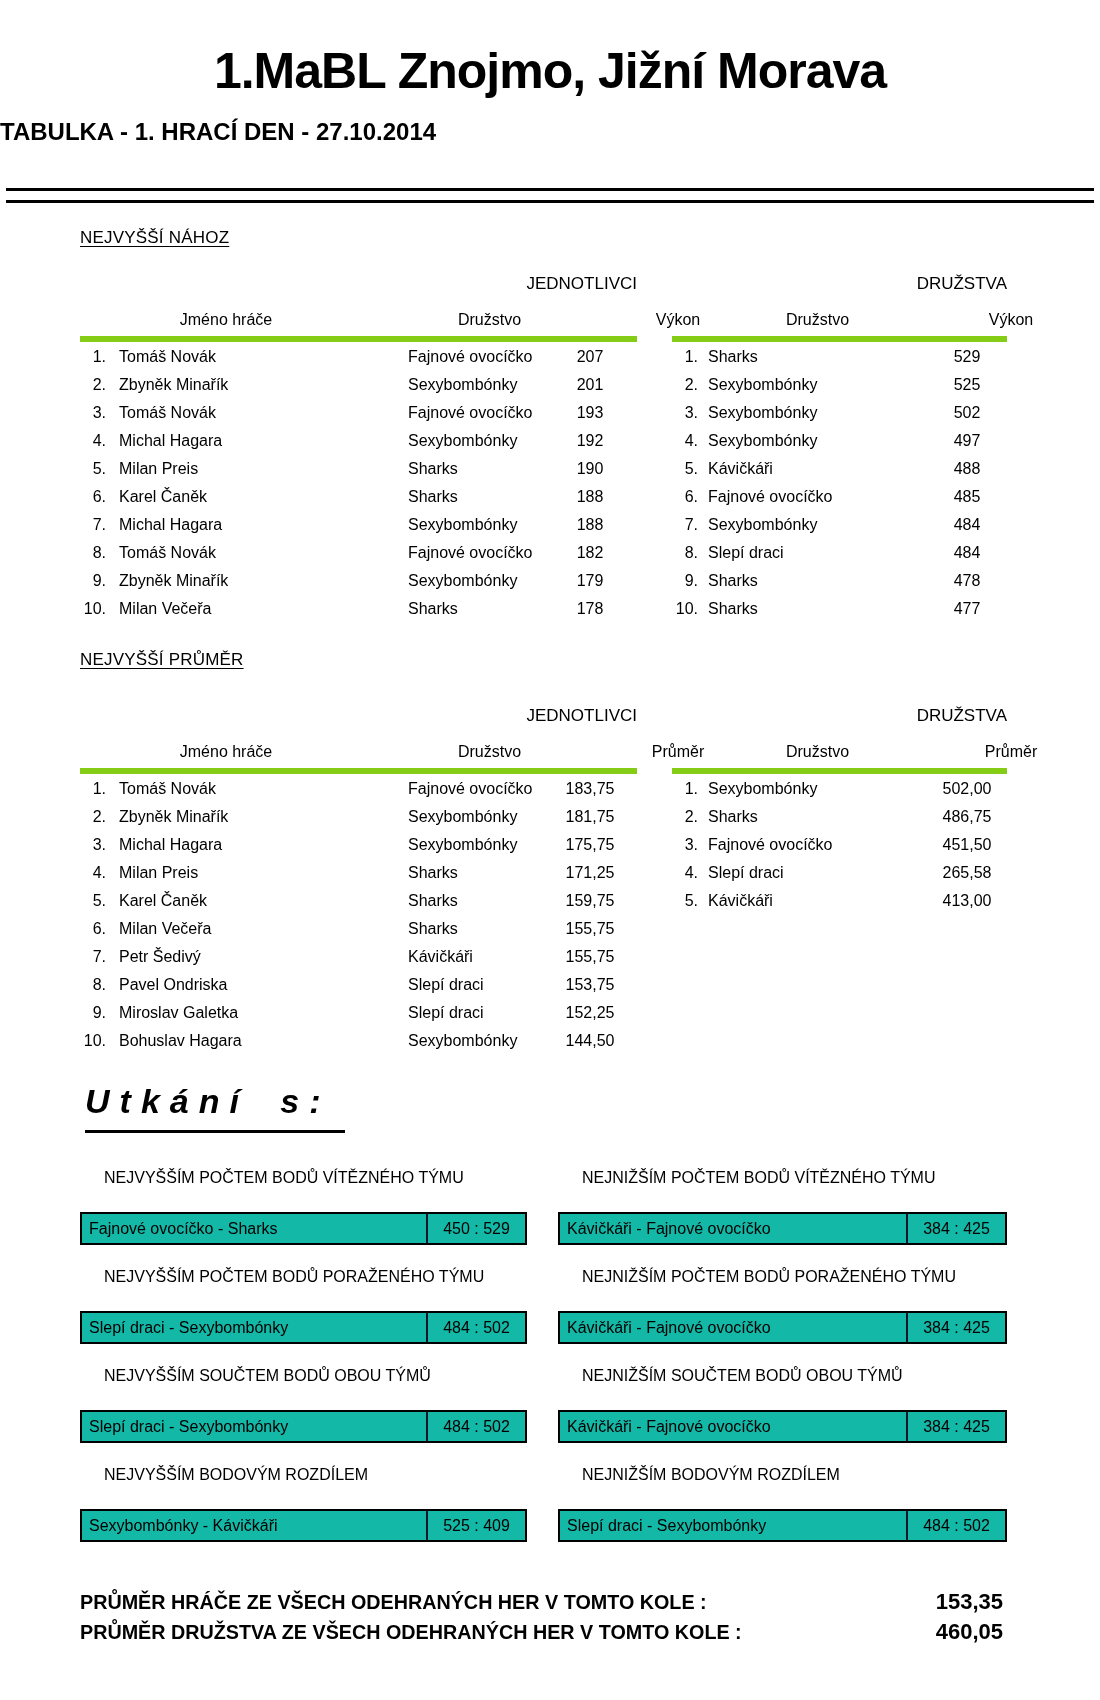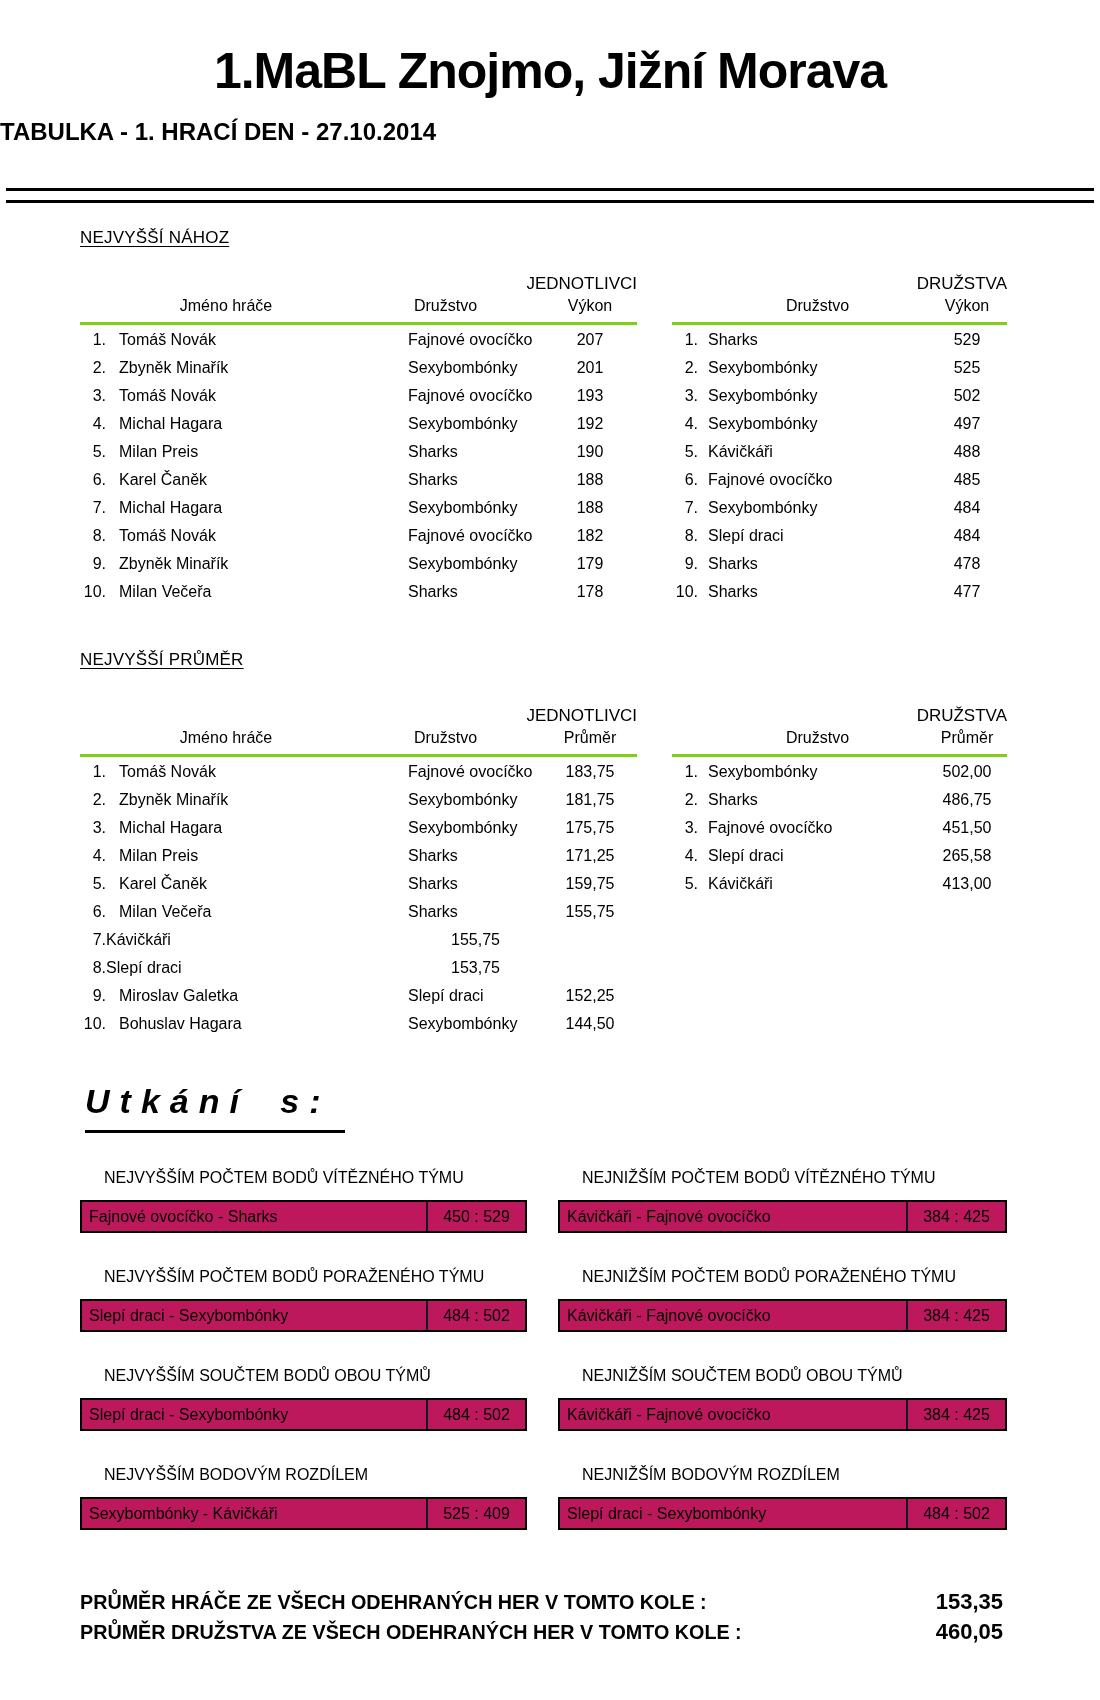--- a/index.html
+++ b/index.html
@@ -17,22 +17,22 @@
   
   .sec-head{position:absolute;left:80px;font-size:17px;line-height:17px;
     text-decoration:underline;text-underline-offset:3px;letter-spacing:.2px;}
   #sec1{top:229px;} #sec2{top:651px;}
 
   
   .ptable{position:absolute;}
   .t-left{left:80px;width:557px;} .t-right{left:672px;width:335px;}
   .row-a{top:270px;} .row-b{top:702px;}
   .tsub{margin-top:4px;height:20px;line-height:20px;text-align:right;font-size:17px;}
-  .thead{margin-top:2px;display:grid;height:20px;line-height:20px;font-size:16px;
-    border-bottom:3px solid #84cc16;padding-bottom:6px;}
+  .thead{margin-top:16px;display:grid;height:20px;line-height:20px;font-size:16px;
+    border-bottom:6px solid #84cc16;padding-bottom:6px;gap:44px;}
   .t-left .thead{grid-template-columns:328px 135px 94px;}
   .t-right .thead{grid-template-columns:255px 80px;}
   .thead span{text-align:center;position:relative;}
   .h-name{left:-18px;} .h-team3{left:-30px;} .h-team2{left:18px;}
   .tbody{margin-top:1px;}
   .trow{display:grid;line-height:28px;font-size:16px;white-space:nowrap;}
   .t-left .trow{grid-template-columns:26px 302px 135px 94px;}
   .t-right .trow{grid-template-columns:26px 229px 80px;}
   .c-rank{text-align:right;}
   .t-left .c-name{padding-left:13px;overflow:hidden;}
@@ -43,22 +43,22 @@
   
   .utkani{position:absolute;left:85px;top:1082px;font-size:34px;font-weight:bold;
     font-style:italic;letter-spacing:10px;word-spacing:12px;
     border-bottom:3px solid #000;padding:0 14px 9px 0;}
   .match-host{position:absolute;left:80px;top:1170px;width:927px;}
   .match-row{position:relative;height:63px;margin-bottom:36px;}
   .m-col{position:absolute;top:0;}
   .m-left{left:0;width:447px;} .m-right{left:478px;width:449px;}
   .m-label{display:block;margin-left:24px;height:16px;line-height:16px;font-size:16px;
     white-space:nowrap;}
-  .m-box{margin-top:14px;height:33px;box-sizing:border-box;border:2px solid #000;
-    display:flex;align-items:stretch;background:#be185d;}
+  .m-box{margin-top:26px;height:33px;box-sizing:border-box;border:2px solid #000;
+    display:flex;align-items:stretch;background:#14b8a6;}
   .m-pairing{flex:1;padding-left:7px;line-height:29px;font-size:16px;white-space:nowrap;
     overflow:hidden;}
   .m-score{width:97px;border-left:2px solid #0f172a;text-align:center;line-height:29px;
     font-size:16px;}
 
   
   .footer{position:absolute;left:80px;top:1587px;width:923px;}
   .f-line{display:flex;justify-content:space-between;height:30px;line-height:30px;align-items:flex-end;}
   .f-label{font-size:21px;font-weight:bold;transform:scaleX(.94);
     transform-origin:left center;white-space:nowrap;}
@@ -274,26 +274,28 @@
 
         <div class="trow">
           <span class="c-rank">6.</span>
           <span class="c-name">Milan Večeřa</span>
           <span class="c-team">Sharks</span>
           <span class="c-val">155,75</span>
         </div>
 
         <div class="trow">
           <span class="c-rank">7.</span>
+          <span class="c-name">Petr Šedivý</span>
           <span class="c-team">Kávičkáři</span>
           <span class="c-val">155,75</span>
         </div>
 
         <div class="trow">
           <span class="c-rank">8.</span>
+          <span class="c-name">Pavel Ondriska</span>
           <span class="c-team">Slepí draci</span>
           <span class="c-val">153,75</span>
         </div>
 
         <div class="trow">
           <span class="c-rank">9.</span>
           <span class="c-name">Miroslav Galetka</span>
           <span class="c-team">Slepí draci</span>
           <span class="c-val">152,25</span>
         </div>

